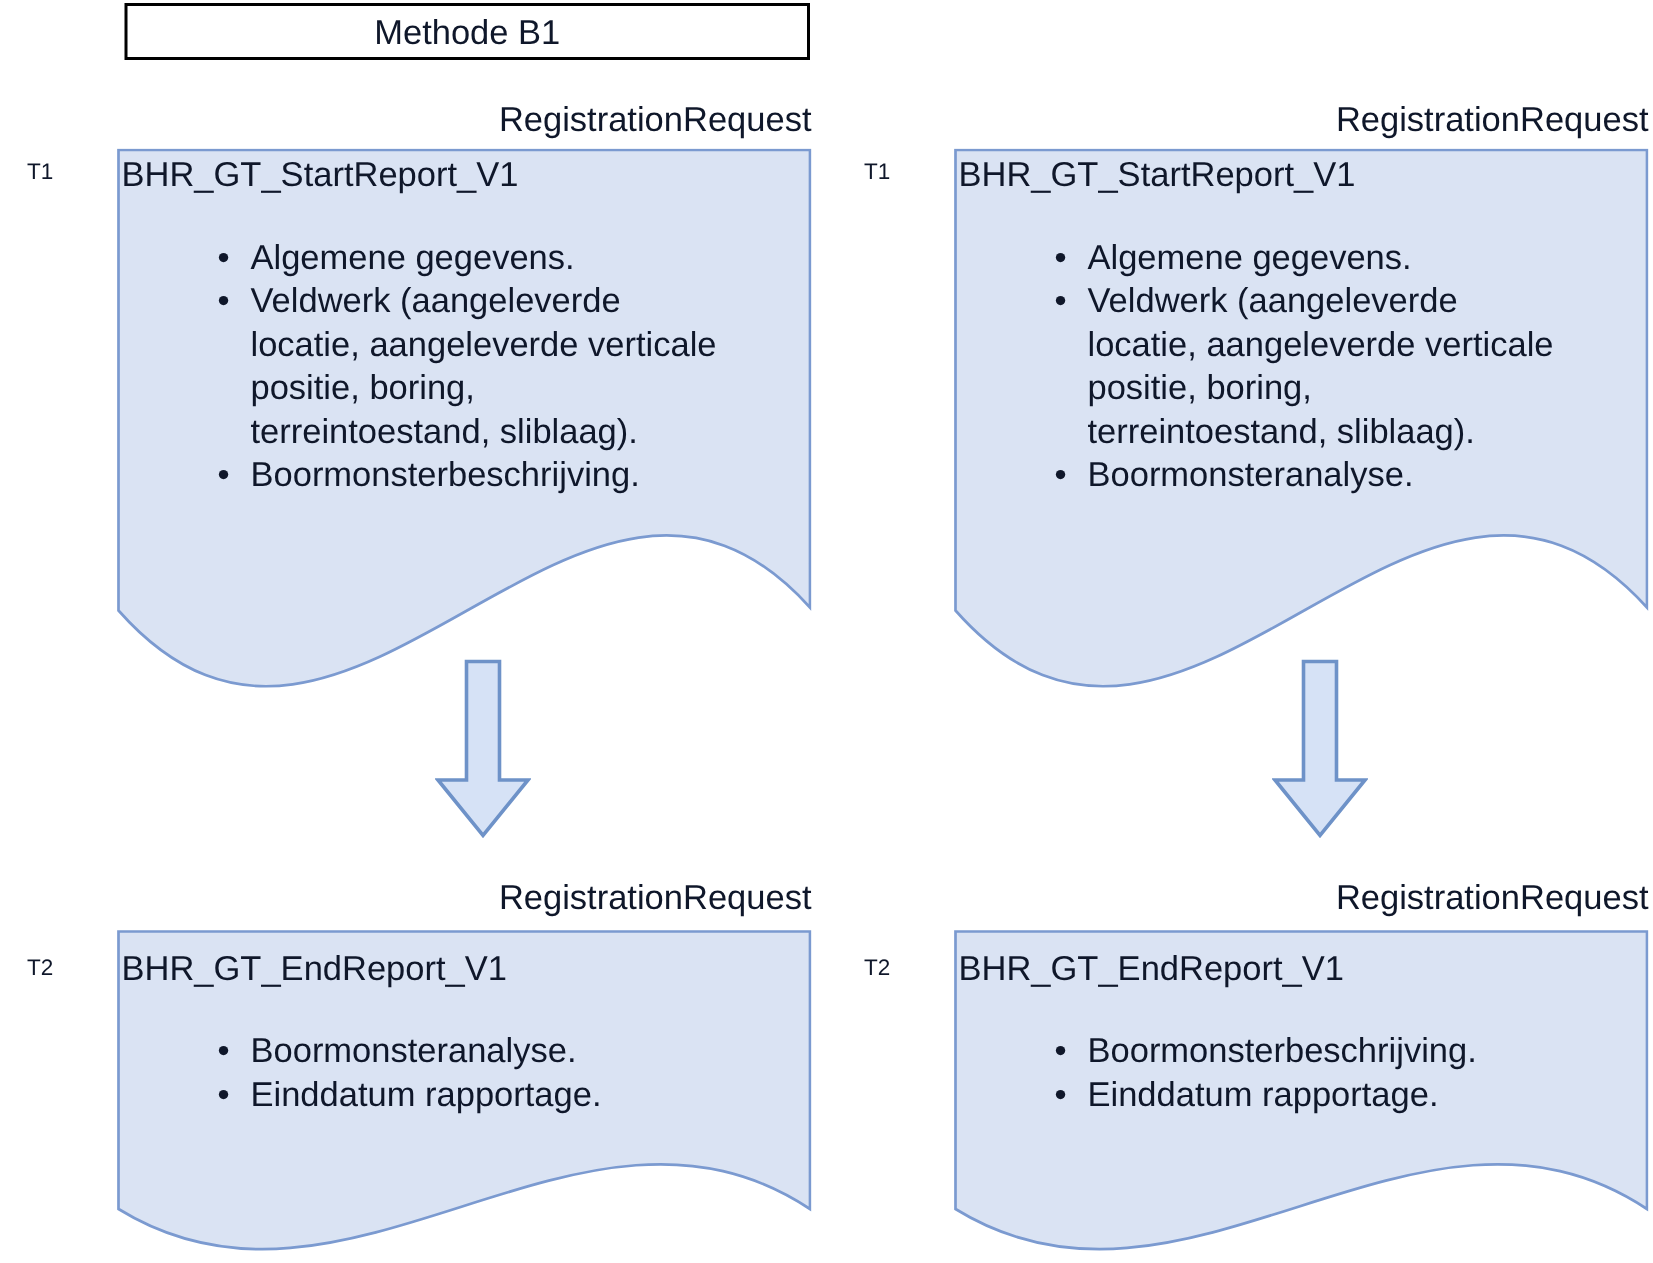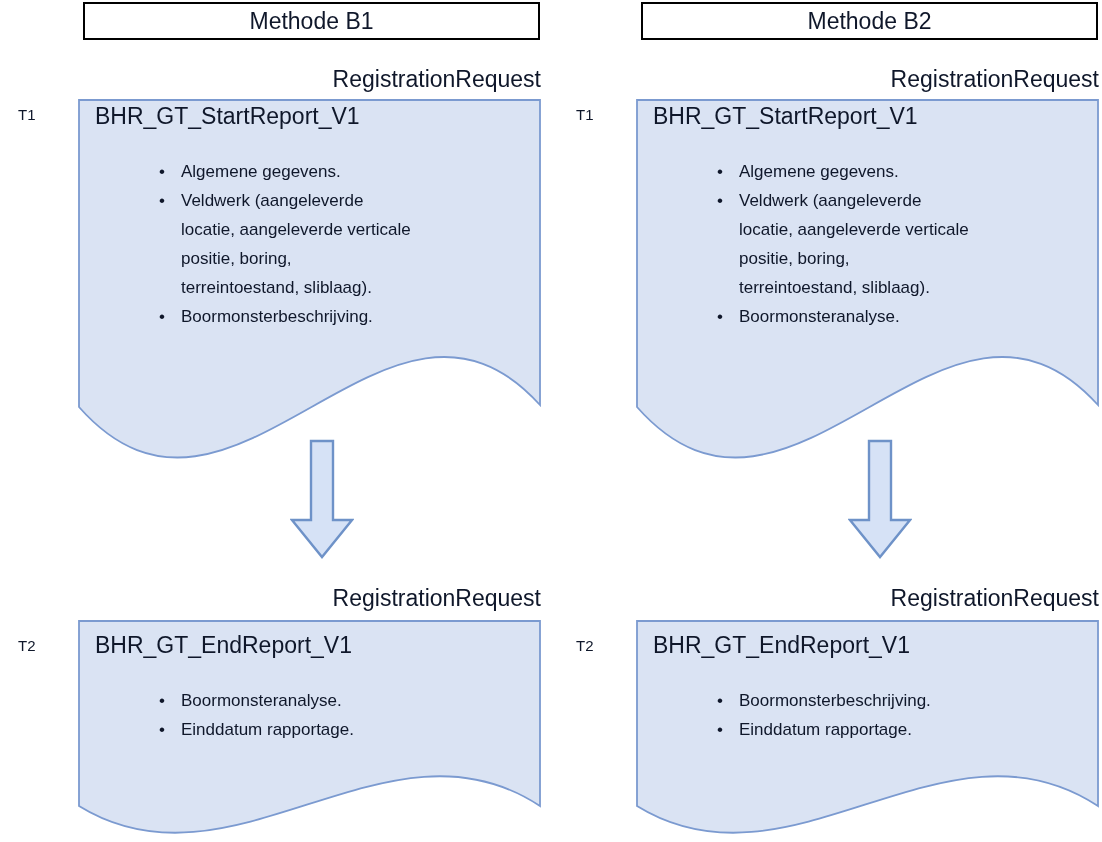--- a/index.html
+++ b/index.html
@@ -24,37 +24,37 @@
     text-align:right;
     font-size:23px;line-height:26px;
   }
   .t-label{
     font-size:15px;line-height:26px;
   }
   .doc{width:463px;}
   .doc svg{position:absolute;left:0;top:0;display:block;}
   .doc-content{
     position:relative;z-index:1;
-    padding:2px 4px 0 17px;
+    padding:2px 4px 0 3px;
   }
   .doc.short .doc-content{padding-top:10px;}
   .doc-title{
     font-size:23px;line-height:30px;
     white-space:nowrap;
   }
   .doc ul{
     margin:26px 0 0 62px;
     padding:0;
     list-style:none;
     width:396px;
   }
   .doc li{
     position:relative;
     padding-left:24px;
-    font-size:17px;line-height:29px;
+    font-size:23px;line-height:29px;
     white-space:pre-line;
   }
   .doc li::before{
     content:"\2022";
     position:absolute;left:2px;top:0;
   }
 </style>
 </head>
 <body>
 
@@ -99,23 +99,20 @@
     </svg>
     <div class="doc-content">
       <div class="doc-title">BHR_GT_EndReport_V1</div>
       <ul>
         <li>Boormonsteranalyse.</li>
         <li>Einddatum rapportage.</li>
       </ul>
     </div>
   </div>
 
-  <div class="abs method-box" style="left:641px;top:2px;">
-    <span>Methode B2</span>
-  </div>
 
   <div class="abs req-label" style="left:636px;top:66px;">RegistrationRequest</div>
 
   <div class="abs t-label" style="left:576px;top:102px;">T1</div>
 
   <div class="abs doc" style="left:636px;top:99px;height:362px;">
     <svg width="463" height="362" viewBox="0 0 463 362">
       <path d="M1,1 H462 V306 C309,137 155,482 1,308 Z" fill="#dae3f3" stroke="#7b9ad0" stroke-width="1.8"></path>
     </svg>
     <div class="doc-content">

